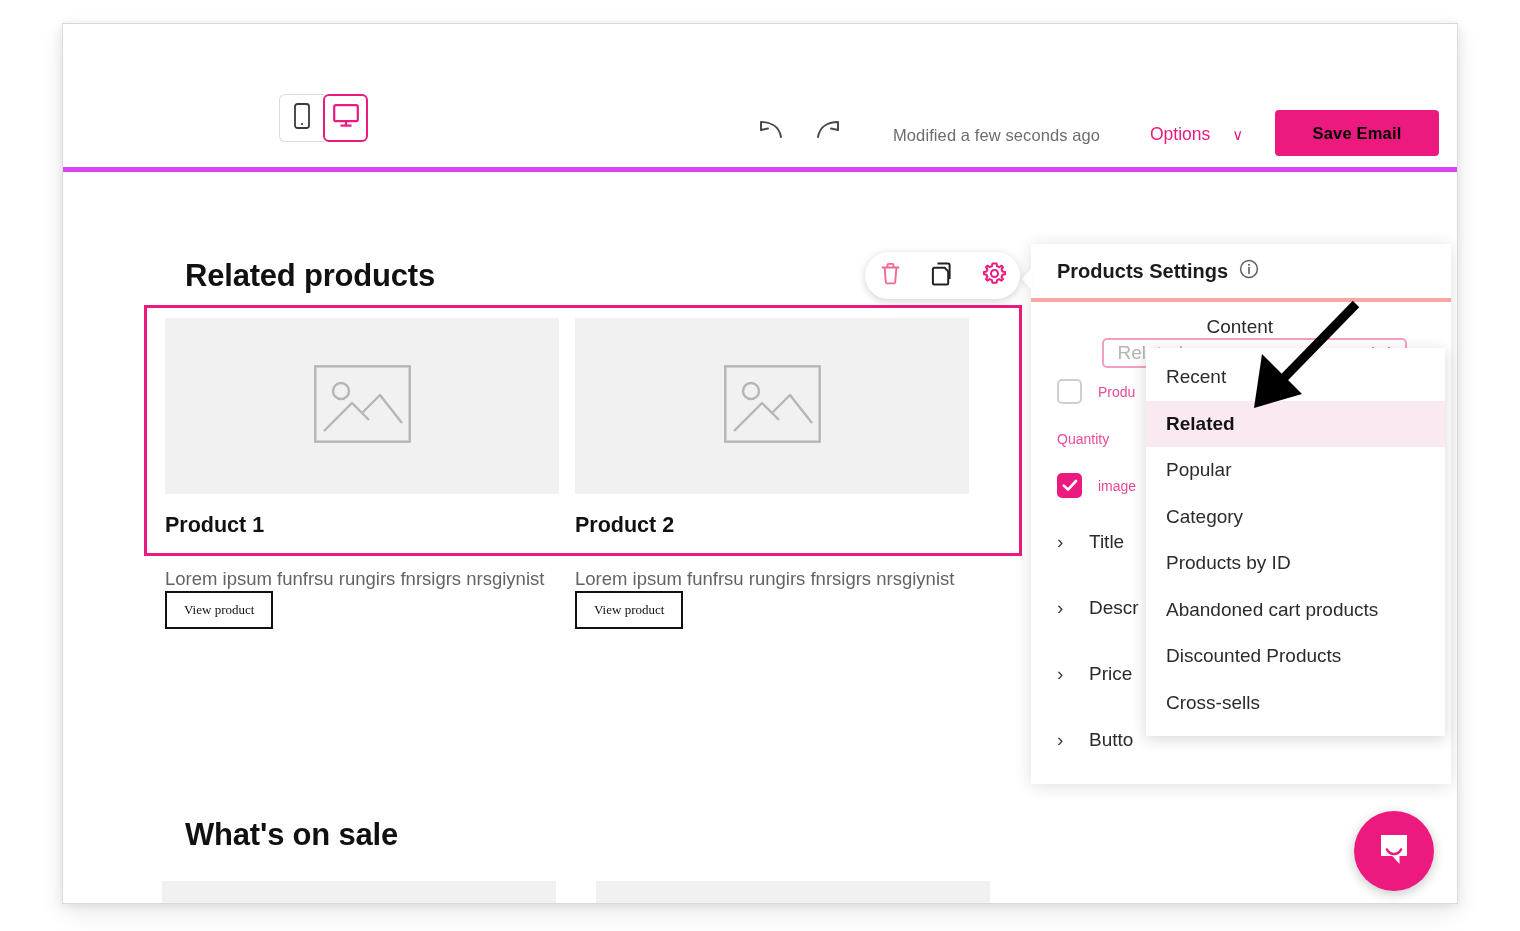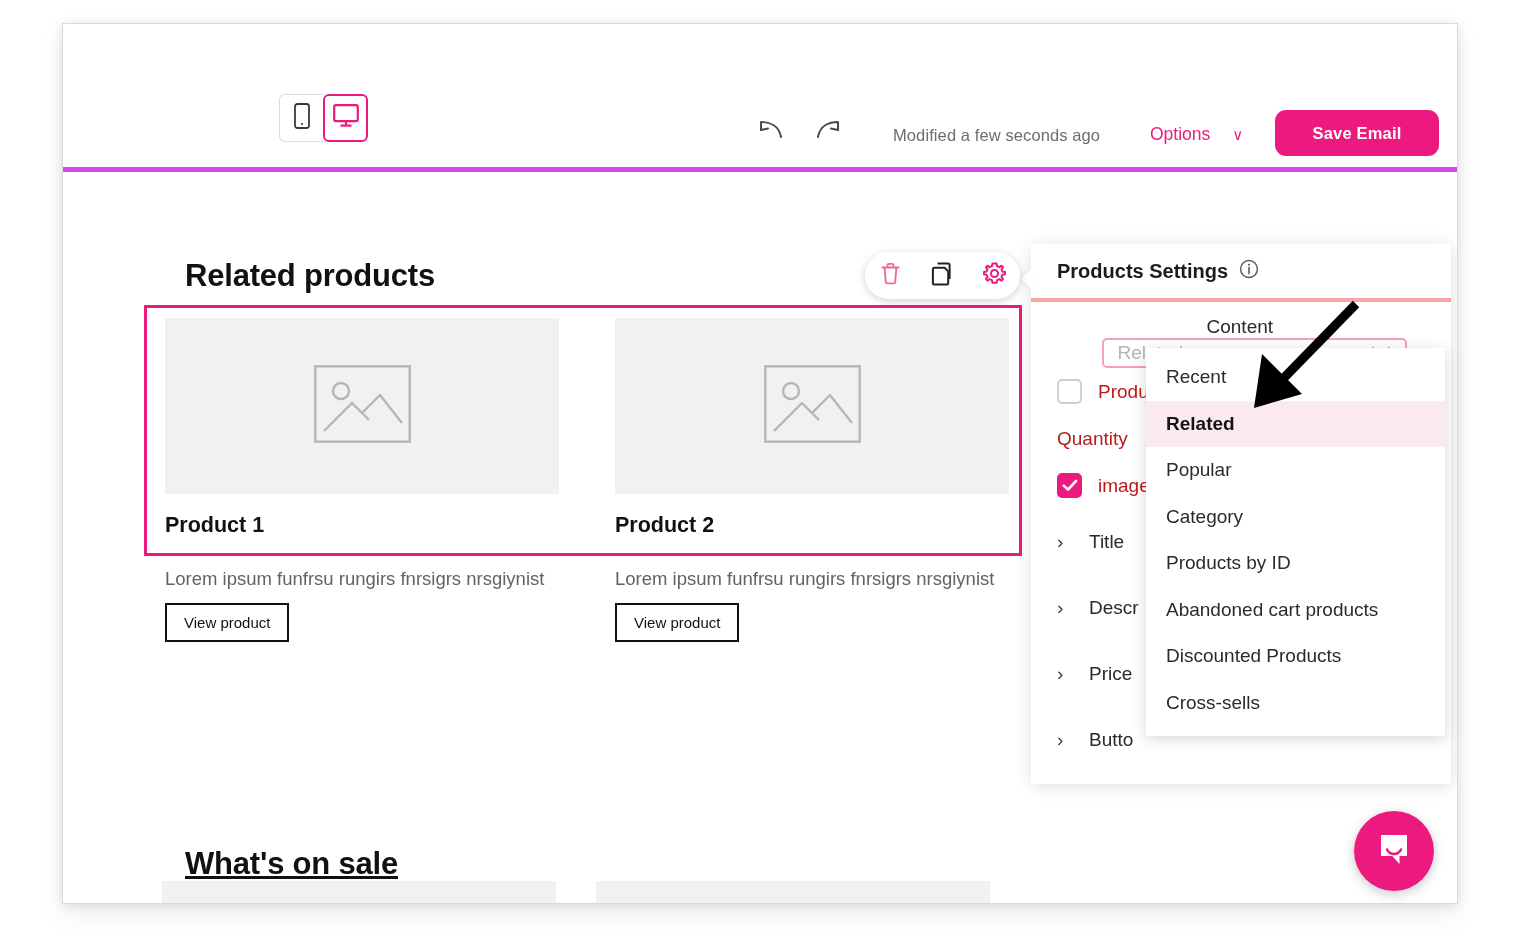--- a/index.html
+++ b/index.html
@@ -71,77 +71,76 @@
     font-size: 17.5px; color: #ec1a7e;
     cursor: pointer; display: flex; align-items: center; gap: 22px;
     white-space: nowrap;
   }
   .options-chev { font-size: 15px; line-height: 1; }
 
   .save-btn {
     position: absolute; left: 1212px; top: 86px;
     width: 164px; height: 46px;
     background: #ec1a7e;
-    color: #ffffff;
-    border: none; border-radius: 11px;
+    color: #000000;
+    border: none; border-radius: 4px;
     font-size: 16.5px; font-weight: bold;
     font-family: "Liberation Sans", sans-serif;
     cursor: pointer;
     letter-spacing: .2px;
   }
 
   
   .canvas { position: absolute; left: 0; top: 148px; width: 1396px; bottom: 0; background:#fff; }
 
   .section-title {
     position: absolute;
     font-size: 31px; font-weight: bold; color: #111;
     letter-spacing: -0.2px;
   }
   .title-related { left: 122px; top: 86px; }
-  .title-sale    { left: 122px; top: 674px; text-decoration: underline; }
+  .title-sale    { left: 122px; top: 645px; }
 
   
   .products-block {
     position: absolute;
     left: 81px; top: 133px;
     width: 878px; height: 251px;
     border: 3px solid #ec1a7e;
     background: #fff;
   }
   .product-grid {
     position: absolute; left: 0; top: 0;
     width: 100%; height: 100%;
     display: flex;
     padding: 10px 18px 0 18px;
-    gap: 56px;
+    gap: 16px;
   }
   .product-card { width: 394px; }
   .product-img {
     width: 394px; height: 176px;
     background: #f1f1f1;
     display:flex; align-items:center; justify-content:center;
   }
   .product-name {
     margin-top: 19px;
     font-size: 21.5px; font-weight: bold; color: #111;
   }
   .product-desc {
     margin-top: 29px;
     font-size: 18.5px; color: #636363; line-height: 1.32;
     max-width: 380px;
   }
   .view-btn {
-    margin-top: 12px;
     display: inline-block;
     padding: 9px 17px;
     border: 2px solid #111;
     background: #fff;
-    font-size: 15px; color: #111;
-    font-family: Liberation Sans, sans-serif;
+    font-size: 13px; color: #111;
+    font-family: Liberation Serif, serif;
     cursor: pointer;
   }
 
   
   .sale-grid {
     position: absolute; left: 99px; top: 709px;
     width: 842px; display:flex; gap: 40px;
   }
   .sale-img { width: 394px; height: 120px; background:#f1f1f1; }
 
@@ -216,21 +215,21 @@
     width: 25px; height: 25px;
     border: 2px solid #cfcfcf; border-radius: 5px;
     background: #fff;
     flex: 0 0 auto;
     cursor: pointer;
   }
   .cbox.checked {
     background: #ec1a7e; border-color: #ec1a7e;
     display:flex; align-items:center; justify-content:center;
   }
-  .opt-label { font-size: 19px; color: #b91c1c; white-space: nowrap; }
+  .opt-label { font-size: 14px; color: #ec4899; white-space: nowrap; }
   .quantity-row { padding-left: 26px; height: 47px; display:flex; align-items:center; }
 
   .acc-row {
     display: flex; align-items: center; gap: 22px;
     padding-left: 26px;
     height: 66px;
     cursor: pointer;
   }
   .acc-chev { color: #3a3a3a; font-size: 19px; width: 10px; }
   .acc-label { font-size: 19px; color: #2a2a2a; white-space: nowrap; }

